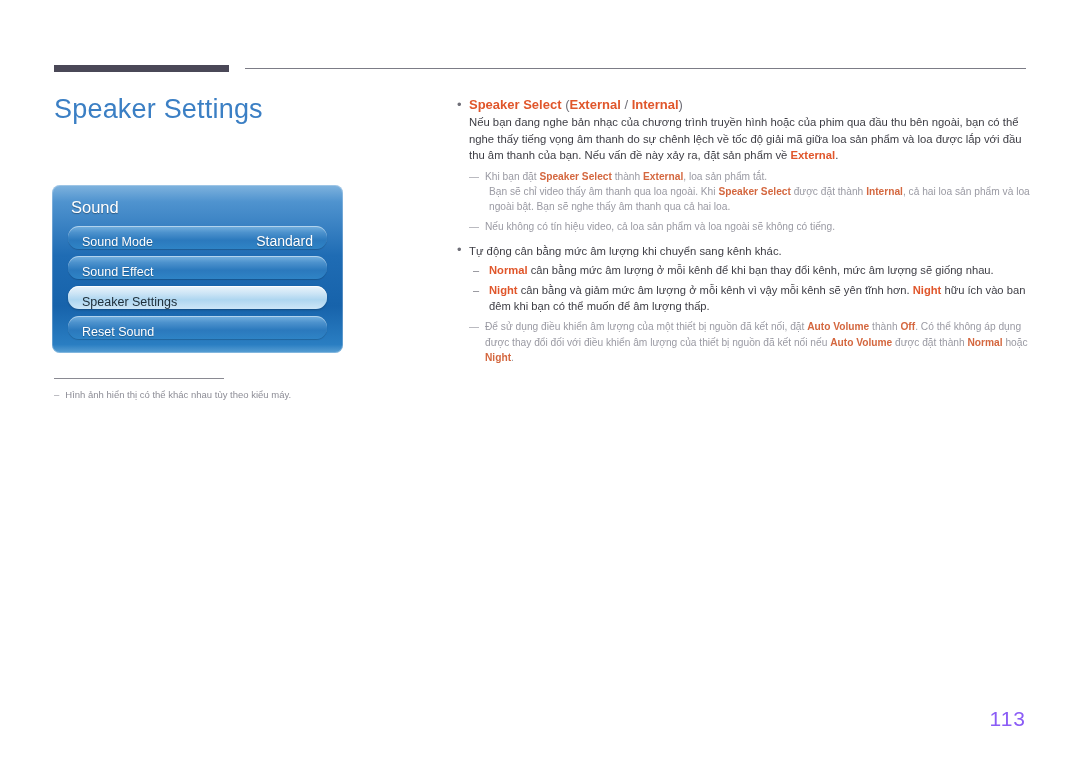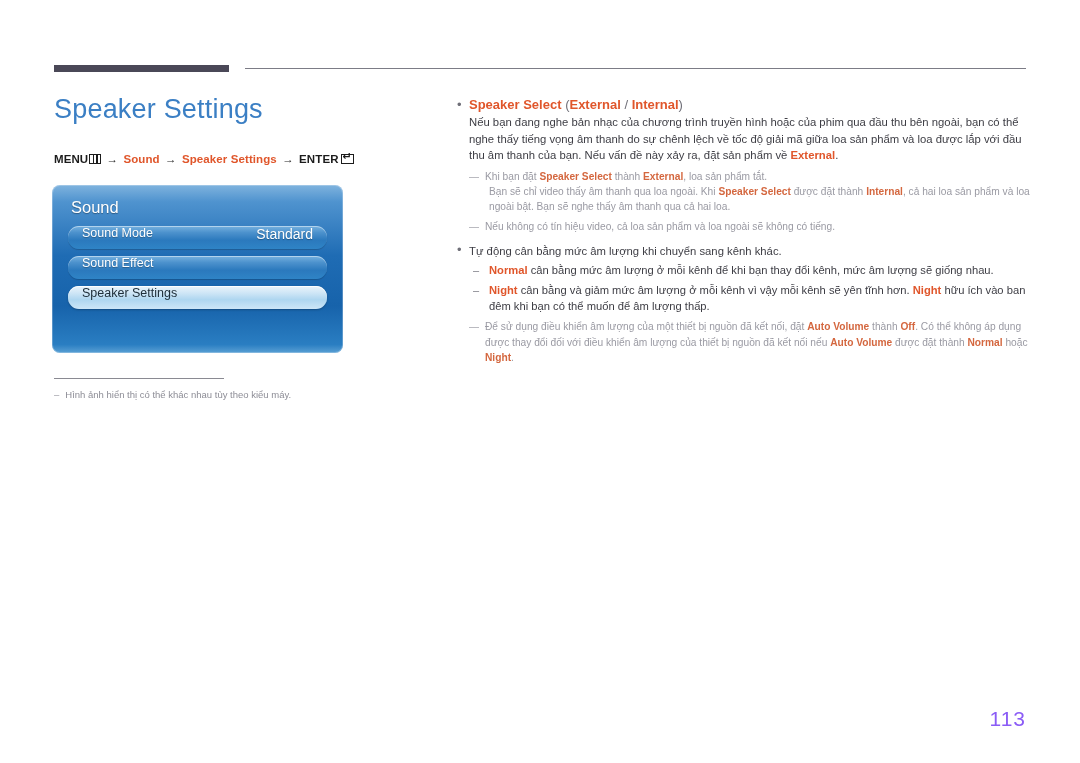--- a/index.html
+++ b/index.html
@@ -90,21 +90,21 @@
     color: #ffffff;
     font-size: 16.5px;
     font-weight: 400;
     margin: 2px 0 9px 3px;
     text-shadow: 0 1px 1px rgba(0,0,0,0.35);
   }
   .osd-row {
     height: 23px;
     border-radius: 11px;
     margin-bottom: 7px;
-    display: flex; align-items: flex-start;
+    display: flex; align-items: flex-end;
     justify-content: space-between;
     padding: 0 14px;
     font-size: 12.5px;
     background: linear-gradient(180deg,#77b2e0 0%,#4d92cd 28%,#2b79bd 62%,#2f84c6 100%);
     box-shadow: inset 0 1px 0 rgba(255,255,255,0.45), 0 1px 1px rgba(0,0,0,0.18);
     color: #ffffff;
     text-shadow: 0 1px 1px rgba(0,0,0,0.3);
   }
   .osd-row.selected {
     background: linear-gradient(180deg,#eaf4fb 0%,#cfe6f6 30%,#aed6f0 60%,#cde6f7 100%);
@@ -192,49 +192,44 @@
 </style>
 </head>
 <body>
 
 <div class="top-rule-dark"></div>
 <div class="top-rule-thin"></div>
 
 <div class="left-col">
   <h1 class="page-title">Speaker Settings</h1>
 
-  <div class="menu-path">
-    <span>MENU</span><span class="glyph-menu"></span>
-    <span class="arrow">→</span>
-    <span class="accent">Sound</span>
-    <span class="arrow">→</span>
-    <span class="accent">Speaker Settings</span>
-    <span class="arrow">→</span>
-    <span>ENTER</span><span class="glyph-enter"></span>
-  </div>
 </div>
 
 <div class="osd">
   <div class="osd-title">Sound</div>
 
   <div class="osd-row">
     <span>Sound Mode</span>
     <span class="val">Standard</span>
   </div>
 
   <div class="osd-row">
     <span>Sound Effect</span>
     <span class="val"></span>
   </div>
 
   <div class="osd-row selected">
     <span>Speaker Settings</span>
     <span class="val"></span>
   </div>
 
+  <div class="osd-row">
+    <span>Reset Sound</span>
+    <span class="val"></span>
+  </div>
 </div>
 
 <div class="left-note-wrap">
   <div class="left-note-rule"></div>
   <div class="left-note">
     <span class="dash">–</span>
     <span>Hình ảnh hiển thị có thể khác nhau tùy theo kiểu máy.</span>
   </div>
 </div>
 

